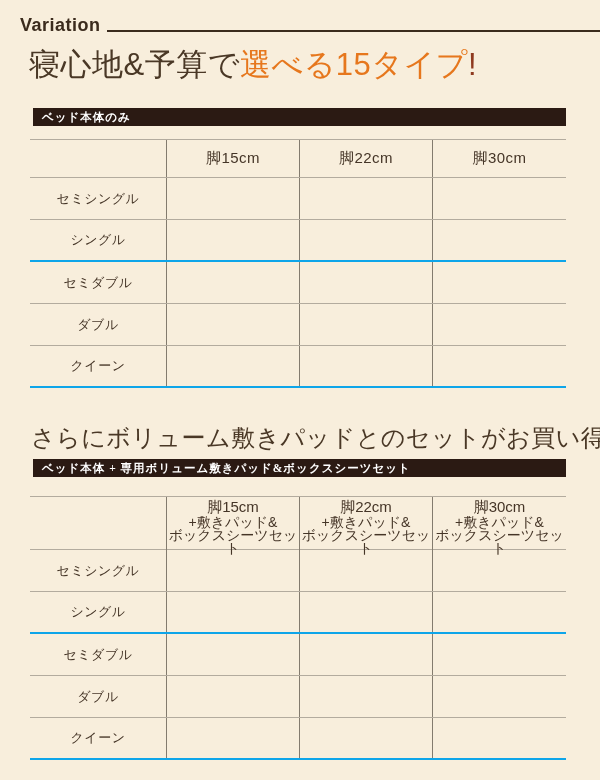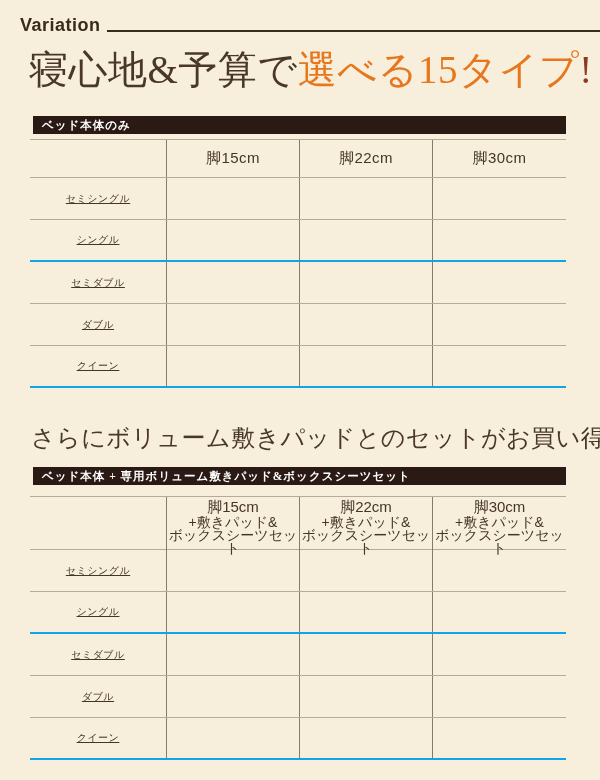--- a/index.html
+++ b/index.html
@@ -19,36 +19,36 @@
     font-size:18px;font-weight:bold;color:#3b2b1d;letter-spacing:.5px;
   }
   .eyebrow-rule{
     position:absolute;left:107px;right:3px;top:30px;height:2px;
     background:#3b2b1d;
   }
 
   
   .title1{
     position:absolute;left:29px;top:46px;
-    font-size:39px;line-height:1.25;letter-spacing:.5px;white-space:nowrap;font-family:Liberation Serif, serif;
+    font-size:31px;line-height:1.25;letter-spacing:.5px;white-space:nowrap;
   }
   .t-dark{color:#4a3826;}
   .t-accent{color:#e6771d;}
   .t-bang{color:#8f3a20;}
   .title2{
     position:absolute;left:31px;top:424px;
     font-size:24px;line-height:1.2;letter-spacing:.5px;color:#4a3826;white-space:nowrap;
   }
 
   
   .bar{
     position:absolute;left:33px;width:533px;height:18px;
     background:#2b1a13;
     display:flex;align-items:center;
-    box-sizing:border-box;padding-left:9px;margin-top:8px;
+    box-sizing:border-box;padding-left:9px;
   }
   .bar1{top:108px;}
   .bar2{top:459px;font-family:Liberation Serif, serif;}
   .bar span{
     color:#ffffff;font-size:11.5px;font-weight:bold;letter-spacing:1px;white-space:nowrap;
   }
 
   
   .tbl{
     position:absolute;left:30px;width:536px;
@@ -65,21 +65,21 @@
     height:42px;
   }
   .row.head1{height:38px;}
   .row.head2{height:53px;}
   .row.r-thick{border-bottom:2px solid #0ea5e9;}
   .cell{
     display:flex;flex-direction:column;align-items:center;justify-content:center;
     box-sizing:border-box;text-align:center;
   }
   .cell + .cell{border-left:1px solid #837b6e;}
-  .label-cell{font-size:10px;color:#453527;letter-spacing:.5px;text-decoration:underline;}
+  .label-cell{font-size:13px;color:#453527;letter-spacing:.5px;}
   .head-cell{font-size:15px;color:#453527;letter-spacing:.5px;}
   .leg-size{font-size:15px;line-height:19px;color:#453527;}
   .leg-sub{font-size:14px;line-height:13px;color:#453527;}
 </style>
 </head>
 <body>
 
 <div class="page">
 
   <div class="eyebrow">Variation</div>

